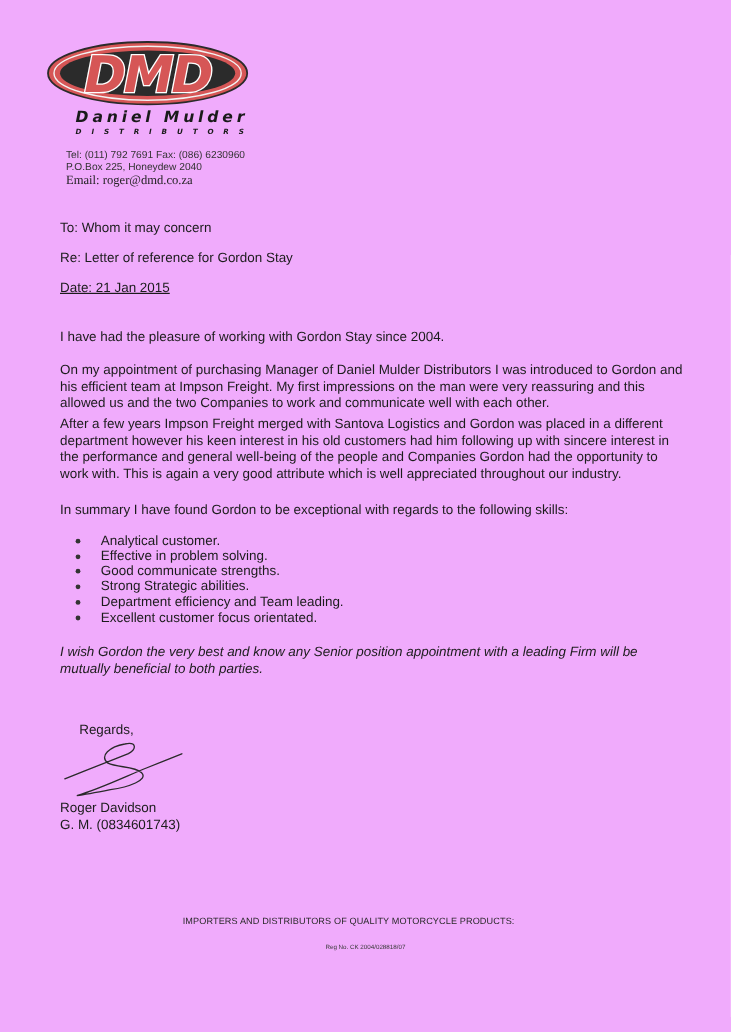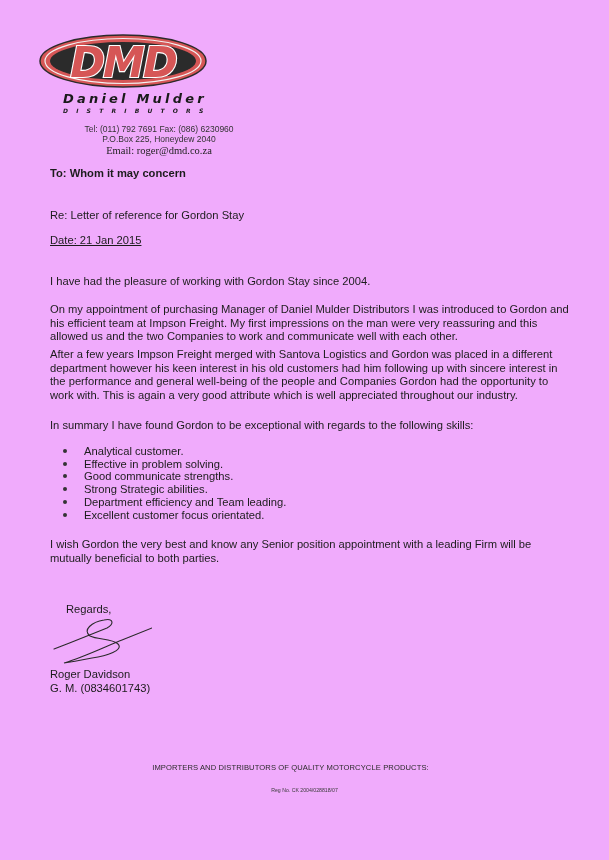--- a/index.html
+++ b/index.html
@@ -4,21 +4,21 @@
   <style>
     html, body { margin: 0; padding: 0; }
     body {
       width: 609px; height: 860px; background: #ffffff; position: relative; overflow: hidden;
       font-family: "Liberation Sans", sans-serif; color: #1a1a1a;
     }
     .page { position: absolute; left: 0; top: 0; width: 609px; height: 860px; background: #f0abfc; }
     .logo { position: absolute; left: 38px; top: 25px; width: 170px; height: 70px; }
     .brand-name { position: absolute; left: 63px; top: 91px; font-family: "DejaVu Sans", sans-serif; font-weight: bold; font-style: italic; font-size: 13px; letter-spacing: 3.2px; color: #1a1a1a; }
     .brand-sub { position: absolute; left: 63px; top: 107px; font-family: "DejaVu Sans", sans-serif; font-weight: bold; font-style: italic; font-size: 6px; letter-spacing: 8.2px; color: #1a1a1a; }
-    .contact { position: absolute; left: 55px; top: 124px; width: 160px; text-align: center; font-size: 8.5px; line-height: 10px; color: #333; margin-left: 24px; }
+    .contact { position: absolute; left: 55px; top: 124px; width: 160px; text-align: left; font-size: 8.5px; line-height: 10px; color: #333; }
     .contact .email { font-family: "Liberation Serif", serif; font-size: 10.5px; line-height: 13px; color: #222; }
     .line { position: absolute; left: 50px; font-size: 11.2px; line-height: 13.6px; color: #1c1c1c; white-space: nowrap; }
     .para { position: absolute; left: 50px; width: 540px; font-size: 11.2px; line-height: 13.6px; color: #1c1c1c; }
     .para span { display: block; white-space: nowrap; }
     .bullets { position: absolute; left: 61px; top: 445px; margin: 0; padding: 0; list-style: none; font-size: 11.2px; line-height: 12.7px; color: #1c1c1c; }
     .bullets li { position: relative; padding-left: 23px; white-space: nowrap; }
     .bullets li .dot { position: absolute; left: 2px; top: 4px; width: 4px; height: 4px; border-radius: 50%; background: #333; }
     .signature { position: absolute; left: 52px; top: 614px; width: 100px; height: 52px; }
     .footer-main { position: absolute; left: 0; width: 581px; top: 763px; text-align: center; font-size: 7.6px; color: #2a2a2a; letter-spacing: 0.1px; }
     .footer-reg { position: absolute; left: 0; width: 609px; top: 787px; text-align: center; font-size: 5.2px; color: #3a3a3a; }
@@ -35,21 +35,21 @@
     <text x="85" y="52" text-anchor="middle" font-family="DejaVu Sans, sans-serif" font-weight="bold" font-style="italic" font-size="42" fill="#d65656" stroke="#ffffff" stroke-width="2.2" paint-order="stroke" letter-spacing="-2">DMD</text>
   </svg>
   <div class="brand-name">Daniel Mulder</div>
   <div class="brand-sub">DISTRIBUTORS</div>
   <div class="contact">
     <div>Tel: (011) 792 7691   Fax: (086) 6230960</div>
     <div>P.O.Box 225, Honeydew 2040</div>
     <div class="email">Email: roger@dmd.co.za</div>
   </div>
 
-  <div class="line" style="top:167px;font-weight:bold;">To: Whom it may concern</div>
+  <div class="line" style="top:184px;">To: Whom it may concern</div>
   <div class="line" style="top:209px;">Re: Letter of reference for Gordon Stay</div>
   <div class="line" style="top:234px;text-decoration:underline;">Date: 21 Jan 2015</div>
 
   <div class="para" style="top:275px;">
     <span>I have had the pleasure of working with Gordon Stay since 2004.</span>
   </div>
   <div class="para" style="top:303px;">
     <span>On my appointment of purchasing Manager of Daniel Mulder Distributors I was introduced to Gordon and</span>
     <span>his efficient team at Impson Freight. My first impressions on the man were very reassuring and this</span>
     <span>allowed us and the two Companies to work and communicate well with each other.</span>
@@ -66,21 +66,21 @@
 
   <ul class="bullets">
     <li><span class="dot"></span><span>Analytical customer.</span></li>
     <li><span class="dot"></span><span>Effective in problem solving.</span></li>
     <li><span class="dot"></span><span>Good communicate strengths.</span></li>
     <li><span class="dot"></span><span>Strong Strategic abilities.</span></li>
     <li><span class="dot"></span><span>Department efficiency and Team leading.</span></li>
     <li><span class="dot"></span><span>Excellent customer focus orientated.</span></li>
   </ul>
 
-  <div class="para" style="top:538px;">
+  <div class="para" style="top:538px;font-style:italic;">
     <span>I wish Gordon the very best and know any Senior position appointment with a leading Firm will be</span>
     <span>mutually beneficial to both parties.</span>
   </div>
 
   <div class="line" style="top:603px;padding-left:16px;">Regards,</div>
 
   <svg class="signature" viewBox="0 0 100 52">
     <path d="M2 35 C 20 28, 40 20, 55 14 C 62 10, 62 4, 52 6 C 40 8, 30 16, 38 22 C 46 26, 60 24, 66 30 C 72 36, 55 42, 40 44 C 30 46, 20 48, 12 49 C 30 44, 55 32, 70 26 C 80 22, 90 18, 100 14" fill="none" stroke="#2a2a2a" stroke-width="1.1" stroke-linecap="round"></path>
   </svg>
 

